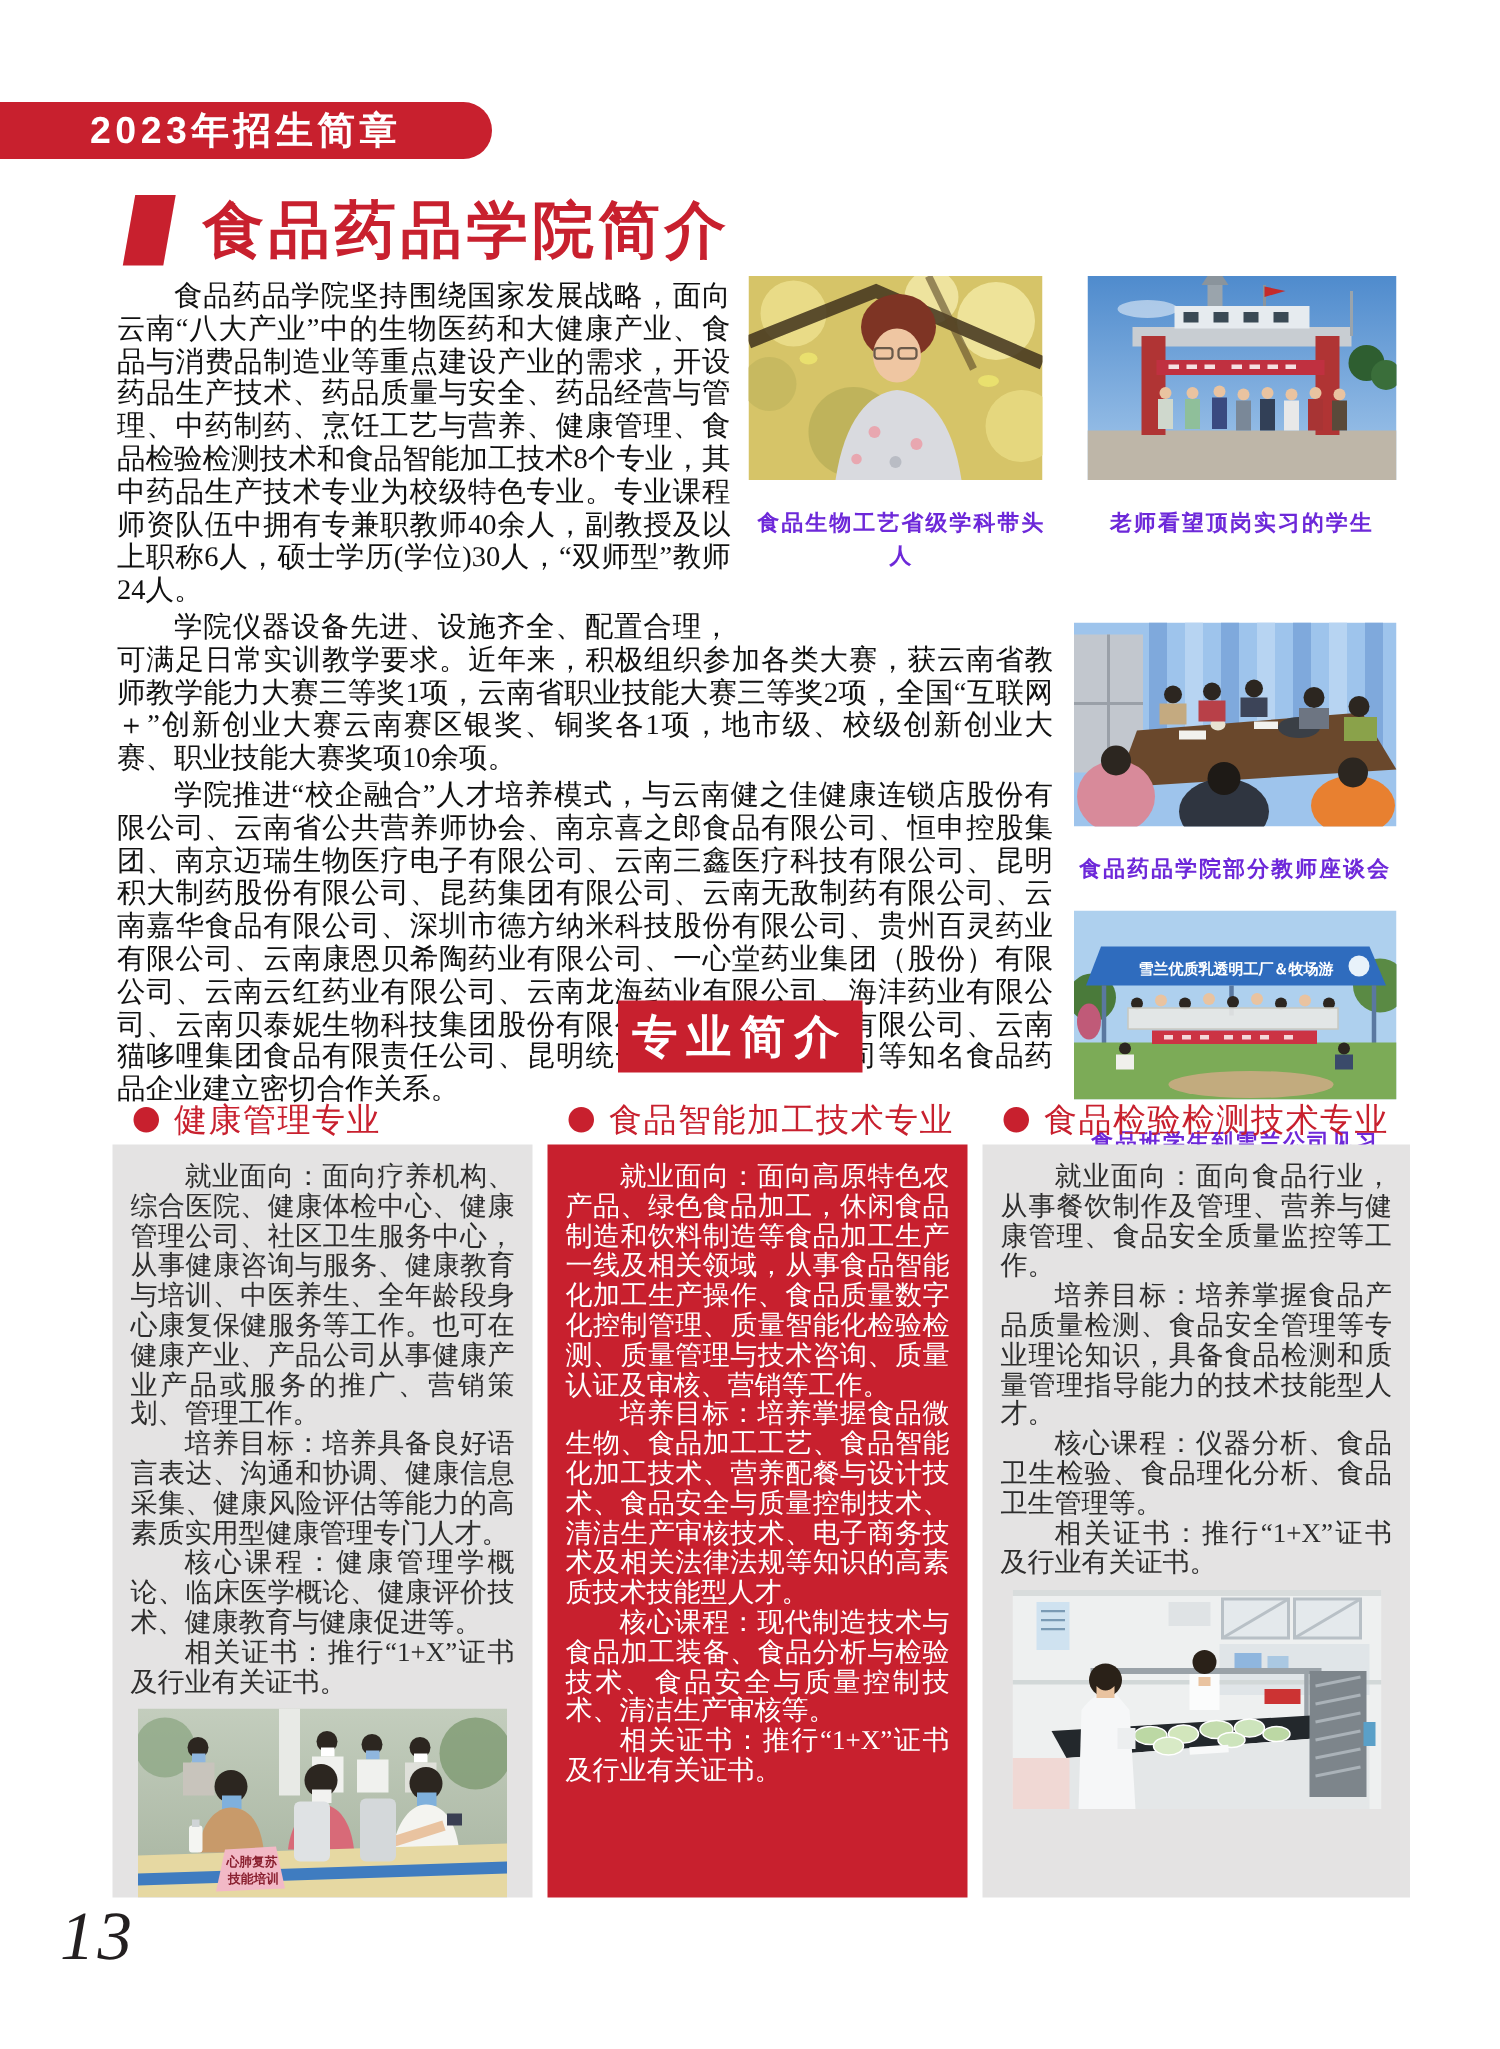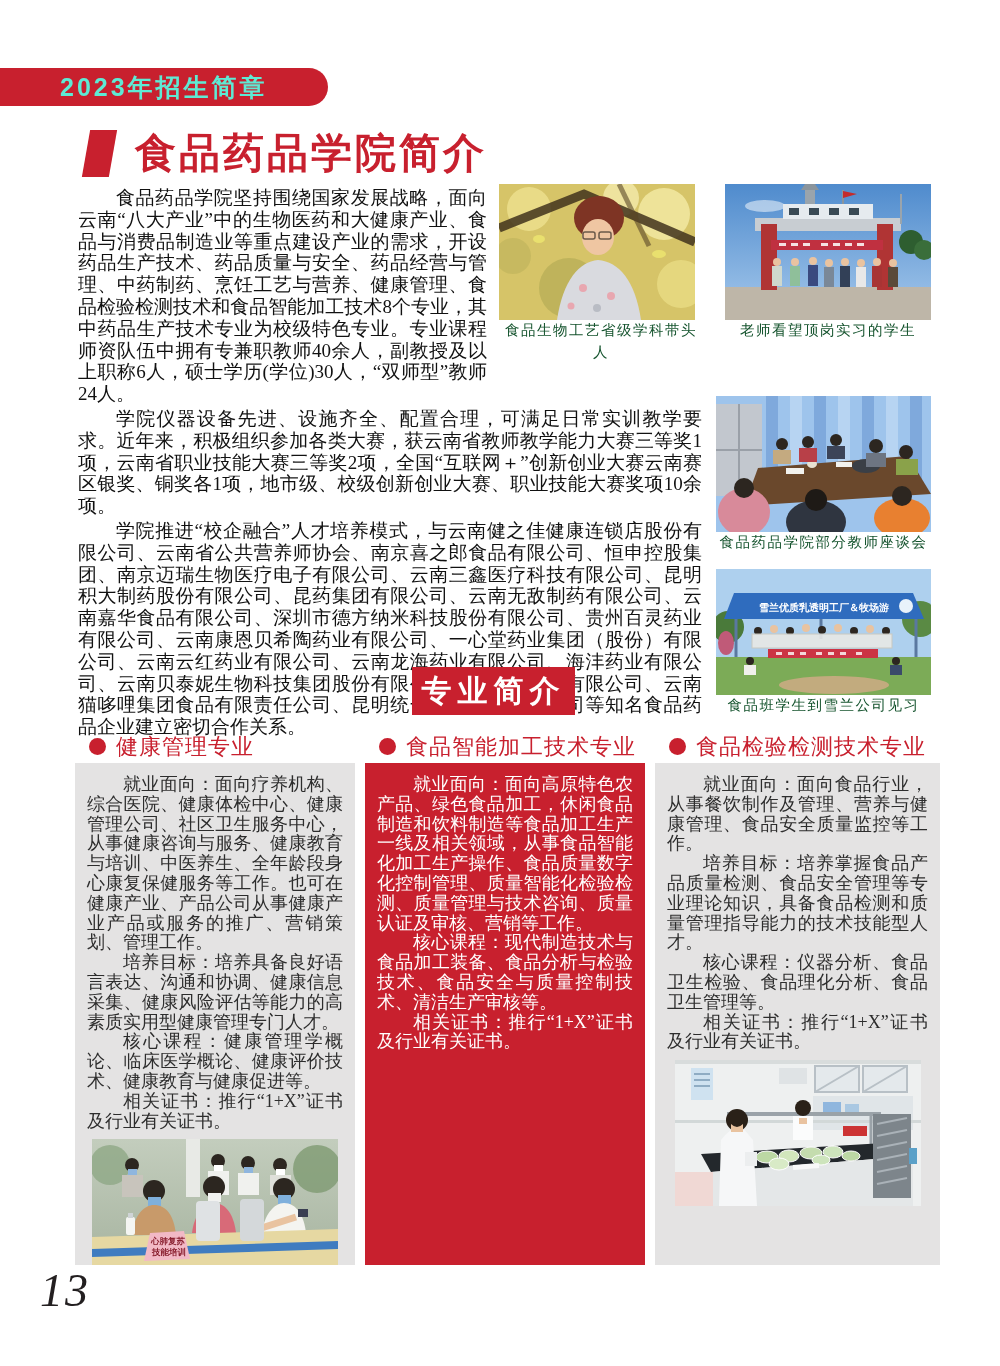--- a/index.html
+++ b/index.html
@@ -4,41 +4,41 @@
 <style>
   :root{ --red:#C8202E; --grey:#E4E3E3; }
   *{ box-sizing:border-box; }
   html,body{ margin:0; padding:0; background:#ffffff; }
   .page{ position:relative; width:1000px; height:1366px; background:#fff; overflow:hidden;
          font-family:"Liberation Serif", serif; color:#111; }
 
   
   .badge{ position:absolute; left:0; top:68px; width:328px; height:38px;
           background:var(--red); border-radius:0 20px 20px 0;
-          color:#5eead4; font-family:"Liberation Sans", sans-serif; font-weight:700;
+          color:#ffffff; font-family:"Liberation Sans", sans-serif; font-weight:700;
           font-size:25px; line-height:38px; padding-left:60px; letter-spacing:3px; }
 
   
   .title-row{ position:absolute; left:86px; top:126px; display:flex; align-items:center; }
   .title-bullet{ width:27px; height:47px; background:var(--red);
                  transform:skewX(-10deg); margin-right:22px; }
   .page-title{ margin:0; font-family:"Liberation Sans", sans-serif; font-weight:700;
                font-size:41px; letter-spacing:3px; color:var(--red); }
 
   
   .intro{ position:absolute; left:75px; top:184px; width:856px;
           font-size:19px; line-height:21.8px; text-align:justify; }
   .intro p{ margin:3px; text-indent:2em; }
   .float-a{ float:right; width:432px; margin:0 0 30px 12px;
             display:flex; gap:22px; justify-content:flex-end; }
   .float-b{ float:right; clear:right; width:215px; margin:2px 0 10px 14px; }
   figure{ margin:0; text-align:center; }
   figure svg{ display:block; }
-  figcaption{ font-family:"Liberation Sans", sans-serif; font-weight:400;
-              font-size:14.5px; letter-spacing:1.5px; margin-top:0; color:#14532d; }
+  figcaption{ font-family:"Liberation Sans", sans-serif; font-weight:700;
+              font-size:14.5px; letter-spacing:1.5px; margin-top:19px; color:#6d28d9; }
   .float-b figure + figure{ margin-top:16px; }
 
   
   .section-banner{ position:absolute; left:412px; top:667px; width:163px; height:48px;
                    background:var(--red); color:#fff; display:flex; align-items:center;
                    justify-content:center; font-family:"Liberation Sans", sans-serif;
                    font-weight:700; font-size:30px; letter-spacing:6px; }
 
   
   .majors{ position:absolute; left:75px; top:730px; width:865px; display:flex; gap:10px; }
@@ -336,20 +336,21 @@
       </div>
     </section>
 
     <section class="major major-2">
       <div class="major-header">
         <span class="dot"></span>
         <h2>食品智能加工技术专业</h2>
       </div>
       <div class="major-box theme-red">
         <p>就业面向：面向高原特色农产品、绿色食品加工，休闲食品制造和饮料制造等食品加工生产一线及相关领域，从事食品智能化加工生产操作、食品质量数字化控制管理、质量智能化检验检测、质量管理与技术咨询、质量认证及审核、营销等工作。</p>
+        <p>培养目标：培养掌握食品微生物、食品加工工艺、食品智能化加工技术、营养配餐与设计技术、食品安全与质量控制技术、清洁生产审核技术、电子商务技术及相关法律法规等知识的高素质技术技能型人才。</p>
         <p>核心课程：现代制造技术与食品加工装备、食品分析与检验技术、食品安全与质量控制技术、清洁生产审核等。</p>
         <p>相关证书：推行“1+X”证书及行业有关证书。</p>
       </div>
     </section>
 
     <section class="major major-3">
       <div class="major-header">
         <span class="dot"></span>
         <h2>食品检验检测技术专业</h2>
       </div>

